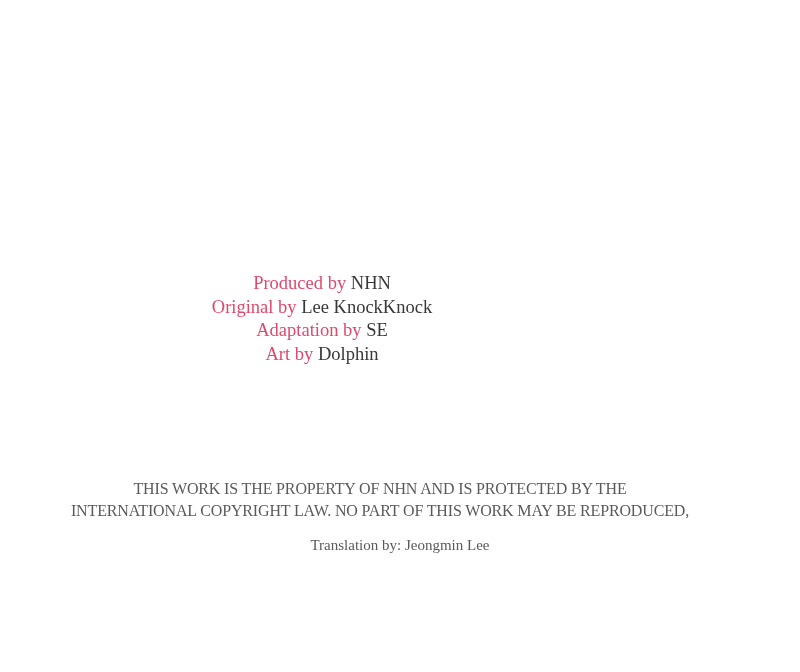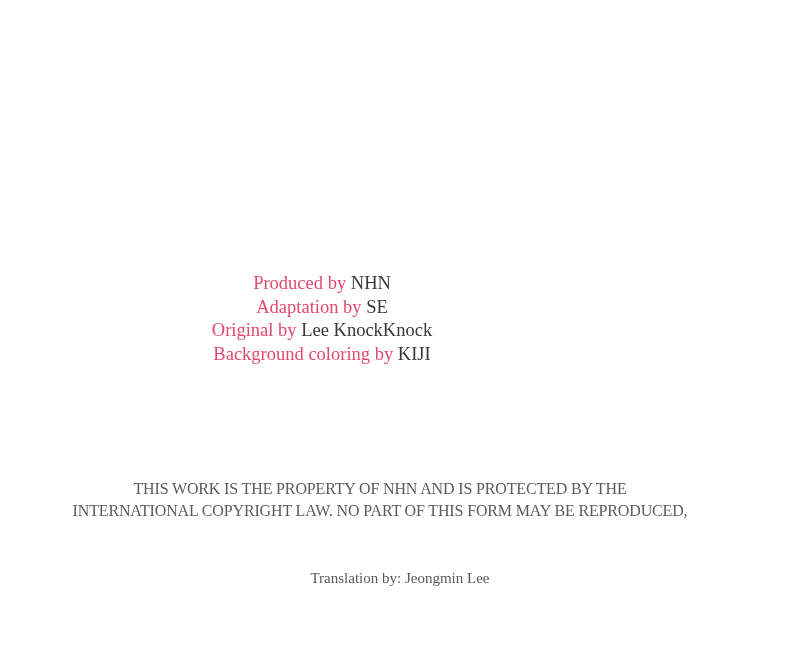--- a/index.html
+++ b/index.html
@@ -46,53 +46,53 @@
     left: 0;
     width: 760px;
     text-align: center;
     font-size: 16px;
     line-height: 22px;
     letter-spacing: -0.15px;
     color: var(--legal);
   }
   .translation {
     position: absolute;
-    top: 568px;
+    top: 535px;
     left: 0;
     width: 800px;
     text-align: center;
     font-size: 15px;
     line-height: 20px;
     color: var(--legal);
   }
 </style>
 </head>
 <body>
 
 <div class="page">
 
   <div class="credits">
     <div class="credit-line">
       <span class="role">Produced by</span>
       <span class="name">NHN</span>
     </div>
     <div class="credit-line">
+      <span class="role">Original by</span>
+      <span class="name">Lee KnockKnock</span>
+    </div>
+    <div class="credit-line">
       <span class="role">Adaptation by</span>
       <span class="name">SE</span>
     </div>
     <div class="credit-line">
-      <span class="role">Original by</span>
-      <span class="name">Lee KnockKnock</span>
-    </div>
-    <div class="credit-line">
-      <span class="role">Background coloring by</span>
-      <span class="name">KIJI</span>
+      <span class="role">Art by</span>
+      <span class="name">Dolphin</span>
     </div>
   </div>
 
   <div class="copyright">
     <div>THIS WORK IS THE PROPERTY OF NHN AND IS PROTECTED BY THE</div>
-    <div>INTERNATIONAL COPYRIGHT LAW. NO PART OF THIS FORM MAY BE REPRODUCED,</div>
+    <div>INTERNATIONAL COPYRIGHT LAW. NO PART OF THIS WORK MAY BE REPRODUCED,</div>
   </div>
 
   <div class="translation">Translation by: Jeongmin Lee</div>
 
 </div>
 
 </body></html>

